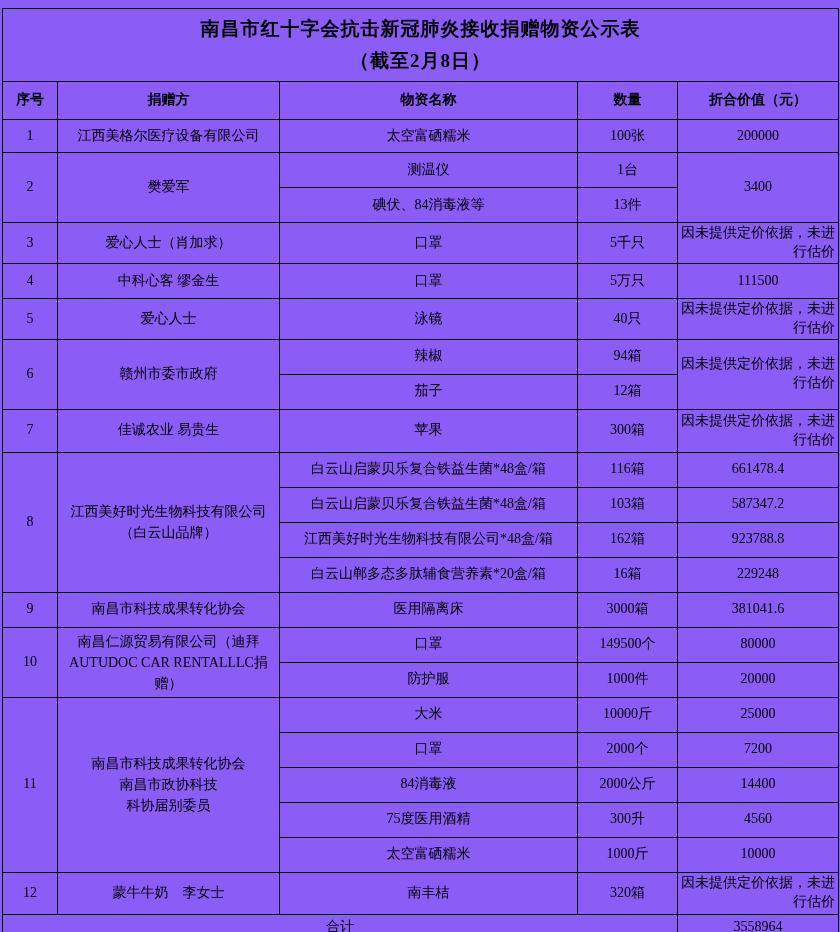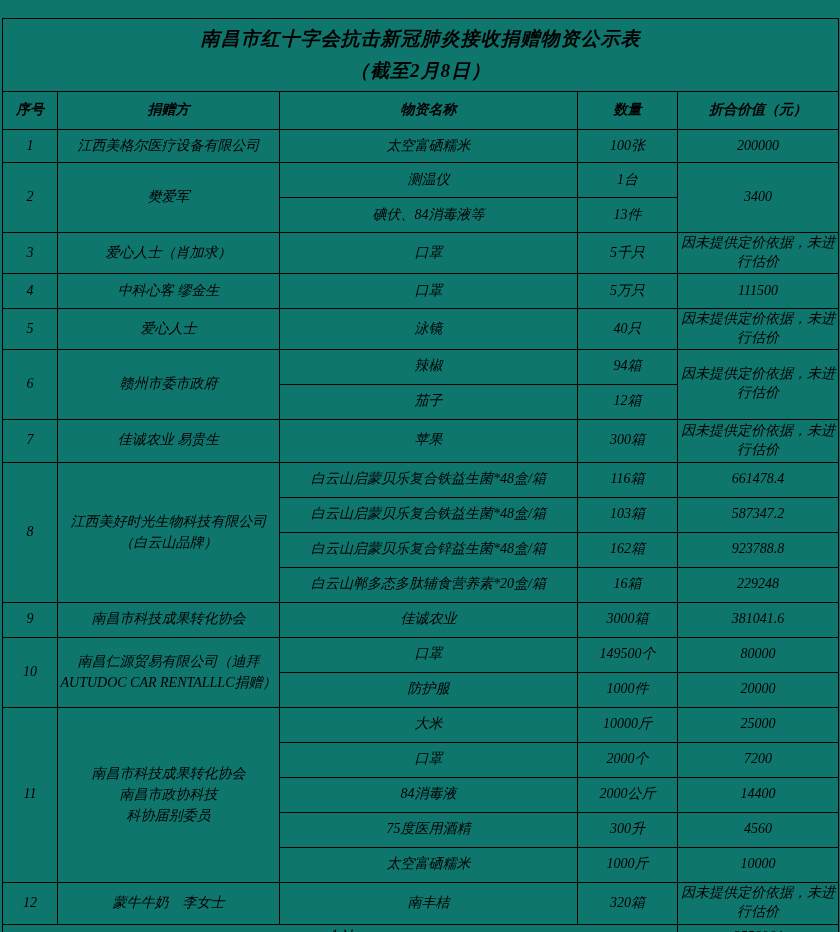--- a/index.html
+++ b/index.html
@@ -5,24 +5,23 @@
   html, body {
     margin: 0;
     padding: 0;
     background: #ffffff;
     font-family: "Liberation Serif", "DejaVu Serif", serif;
     color: #000000;
   }
   .page {
     width: 840px;
     height: 932px;
-    background: #0f766e;
+    background: #8b5cf6;
     box-sizing: border-box;
-    padding: 18px 1px 0 2px;
-    font-style: italic;
+    padding: 8px 1px 0 2px;
   }
   table.donation-table {
     border-collapse: collapse;
     table-layout: fixed;
     width: 836px;
   }
   td, th {
     border: 1px solid #000000;
     padding: 1px 2px;
     text-align: center;
@@ -47,21 +46,21 @@
     height: 35px;
     font-weight: bold;
   }
   tr.h33 { height: 33px; }
   tr.h35 { height: 35px; }
   tr.h40 { height: 40px; }
   tr.h42 { height: 42px; }
   tr.h43 { height: 43px; }
   tr.h27 { height: 27px; }
   td.note {
-    text-align: center;
+    text-align: right;
     line-height: 1.35;
     padding: 1px 3px;
   }
   td.ml {
     white-space: pre-line;
     line-height: 1.5;
   }
 </style>
 </head>
 <body>
@@ -163,34 +162,34 @@
       <td>白云山启蒙贝乐复合铁益生菌*48盒/箱</td>
       <td>116箱</td>
       <td>661478.4</td>
     </tr>
     <tr class="h35">
       <td>白云山启蒙贝乐复合铁益生菌*48盒/箱</td>
       <td>103箱</td>
       <td>587347.2</td>
     </tr>
     <tr class="h35">
-      <td>白云山启蒙贝乐复合锌益生菌*48盒/箱</td>
+      <td>江西美好时光生物科技有限公司*48盒/箱</td>
       <td>162箱</td>
       <td>923788.8</td>
     </tr>
     <tr class="h35">
       <td>白云山郸多态多肽辅食营养素*20盒/箱</td>
       <td>16箱</td>
       <td>229248</td>
     </tr>
 
     <tr class="h35">
       <td>9</td>
       <td>南昌市科技成果转化协会</td>
-      <td>佳诚农业</td>
+      <td>医用隔离床</td>
       <td>3000箱</td>
       <td>381041.6</td>
     </tr>
 
     <tr class="h35">
       <td rowspan="2">10</td>
       <td rowspan="2" class="ml">南昌仁源贸易有限公司（迪拜
 AUTUDOC CAR RENTALLLC捐赠）</td>
       <td>口罩</td>
       <td>149500个</td>

